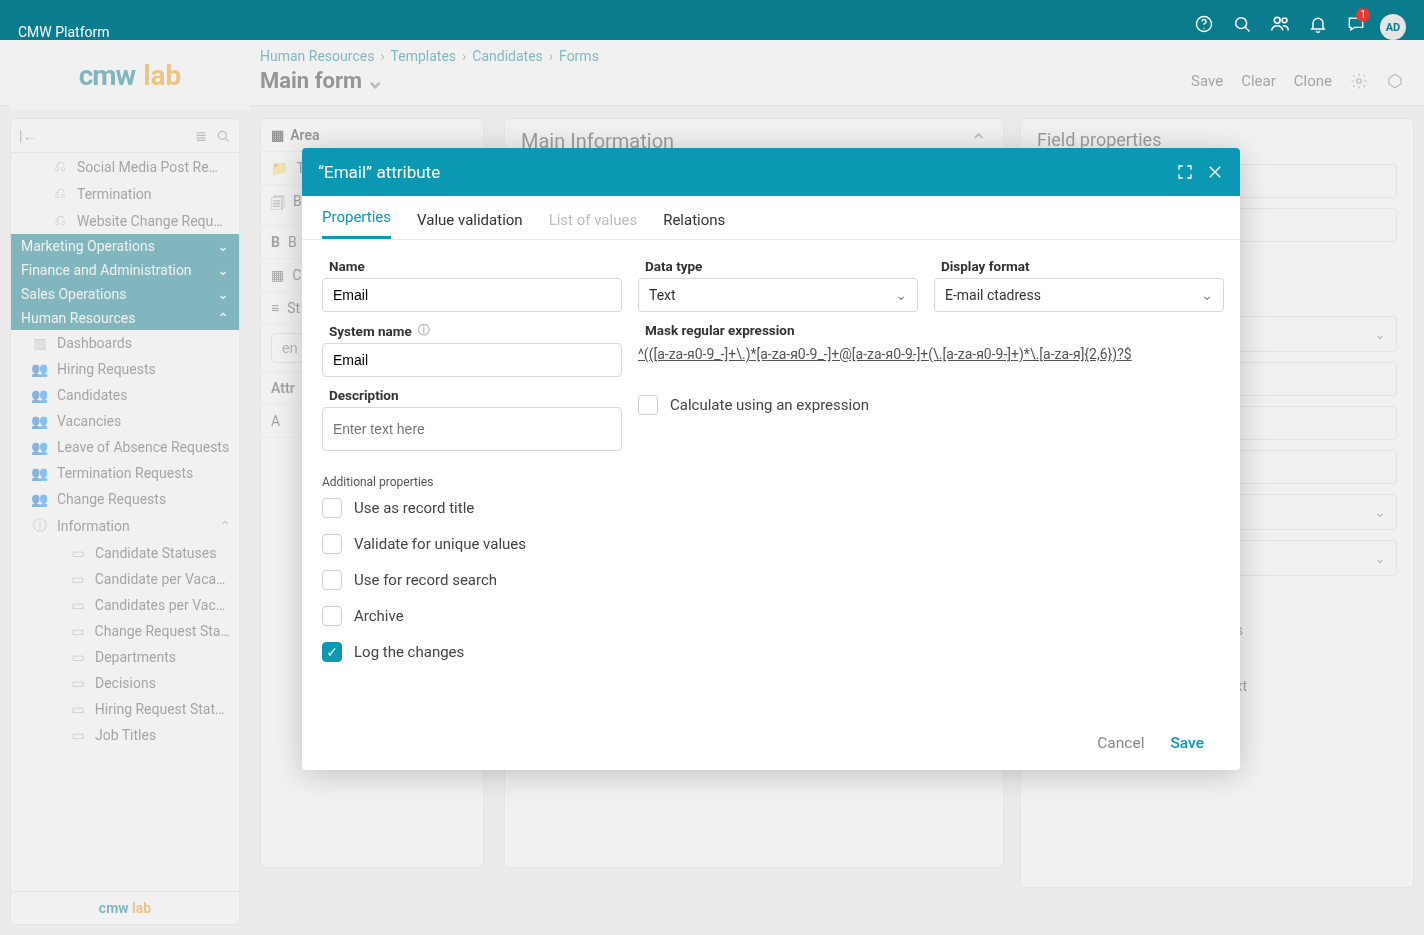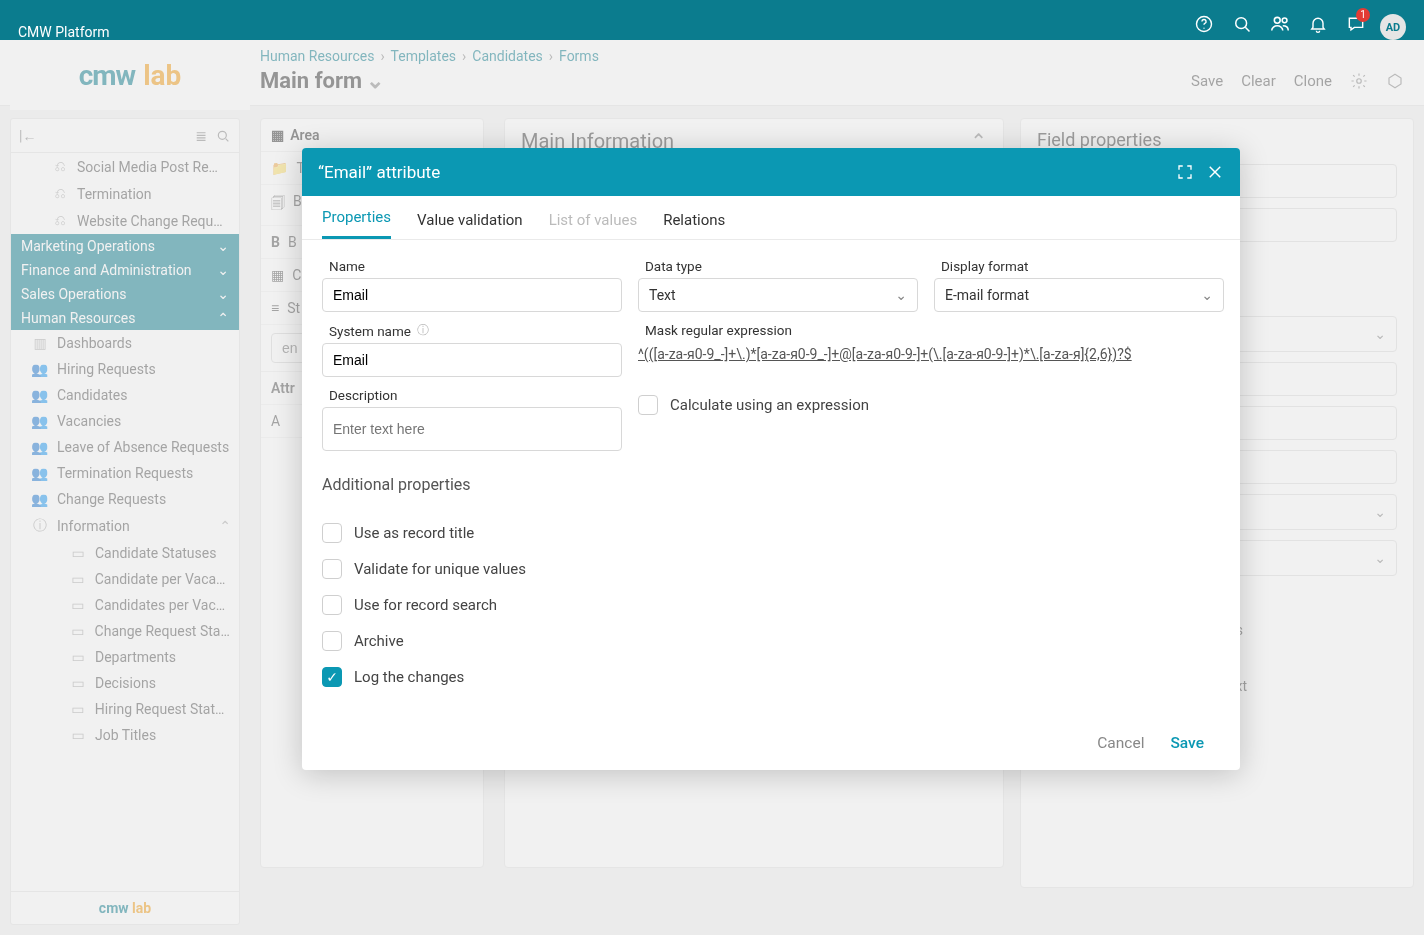--- a/index.html
+++ b/index.html
@@ -110,27 +110,27 @@
 .modal-header .sp{flex:1;}
 .modal-header .mh-icon { margin-left:12px; cursor:pointer; font-size:18px; }
 .modal-tabs {
   display:flex; gap:26px; padding:0 20px; border-bottom:1px solid #eaeaea; height:44px; align-items:flex-end;
 }
 .modal-tabs .tab { padding-bottom:10px; cursor:pointer; color:#333; font-size:15px; }
 .modal-tabs .tab.active { color:#0b98b3; border-bottom:3px solid #0b98b3; }
 .modal-tabs .tab.disabled { color:#bbb; cursor:default; }
 .modal-body { padding:18px 20px 8px 20px; min-height:480px; }
 .form-grid { display:grid; grid-template-columns: 300px 280px 290px; gap:10px 16px; }
-.fld-label { font-size:13.5px; font-weight:400; color:#333; margin-bottom:4px; display:flex; align-items:center; gap:6px;padding-left:7px; }
+.fld-label { font-size:13.5px; font-weight:700; color:#333; margin-bottom:4px; display:flex; align-items:center; gap:6px;padding-left:7px; }
 .fld-input {
   border:1px solid #d8d8d8; border-radius:4px; height:34px; padding:0 10px; font-size:14px; width:100%; background:#fff;
 }
 .fld-select { display:flex; align-items:center; justify-content:space-between; }
 .regex-text { font-size:14px; color:#555; margin-top:8px; word-break:break-all;text-decoration:underline; }
-.sec-title { font-size:16px; color:#555; margin:24px 0 21px 0; }
+.sec-title { font-size:12px; color:#555; margin:24px 0 1px 0; }
 .check-row { display:flex; align-items:center; gap:12px; padding:8px 0; color:#444; font-size:15px; }
 .chk {
   width:20px; height:20px; border:1px solid #cfcfcf; border-radius:4px; display:inline-flex;
   align-items:center; justify-content:center; font-size:14px; background:#fff;
 }
 .chk.checked { background:#0b98b3; border-color:#0b98b3; color:#fff; }
 .modal-footer { padding:14px 36px 18px; display:flex; justify-content:flex-end; gap:26px; font-size:15.5px; }
 .modal-footer .cancel { color:#888; cursor:pointer; }
 .modal-footer .save { color:#0b98b3; cursor:pointer; font-weight:500; }
 
@@ -447,21 +447,21 @@
       <div>
         <div class="fld-label">Data type</div>
         <div class="fld-input fld-select">
           <span>Text</span>
           <span style="color:#888;">⌄</span>
         </div>
       </div>
       <div>
         <div class="fld-label">Display format</div>
         <div class="fld-input fld-select">
-          <span>E-mail format</span>
+          <span>E-mail ctadress</span>
           <span style="color:#888;">⌄</span>
         </div>
       </div>
 
       <div>
         <div class="fld-label">
           <span>System name</span>
           <span style="color:#bbb;font-size:12px;">ⓘ</span>
         </div>
         <input class="fld-input" value="Email" style="">

